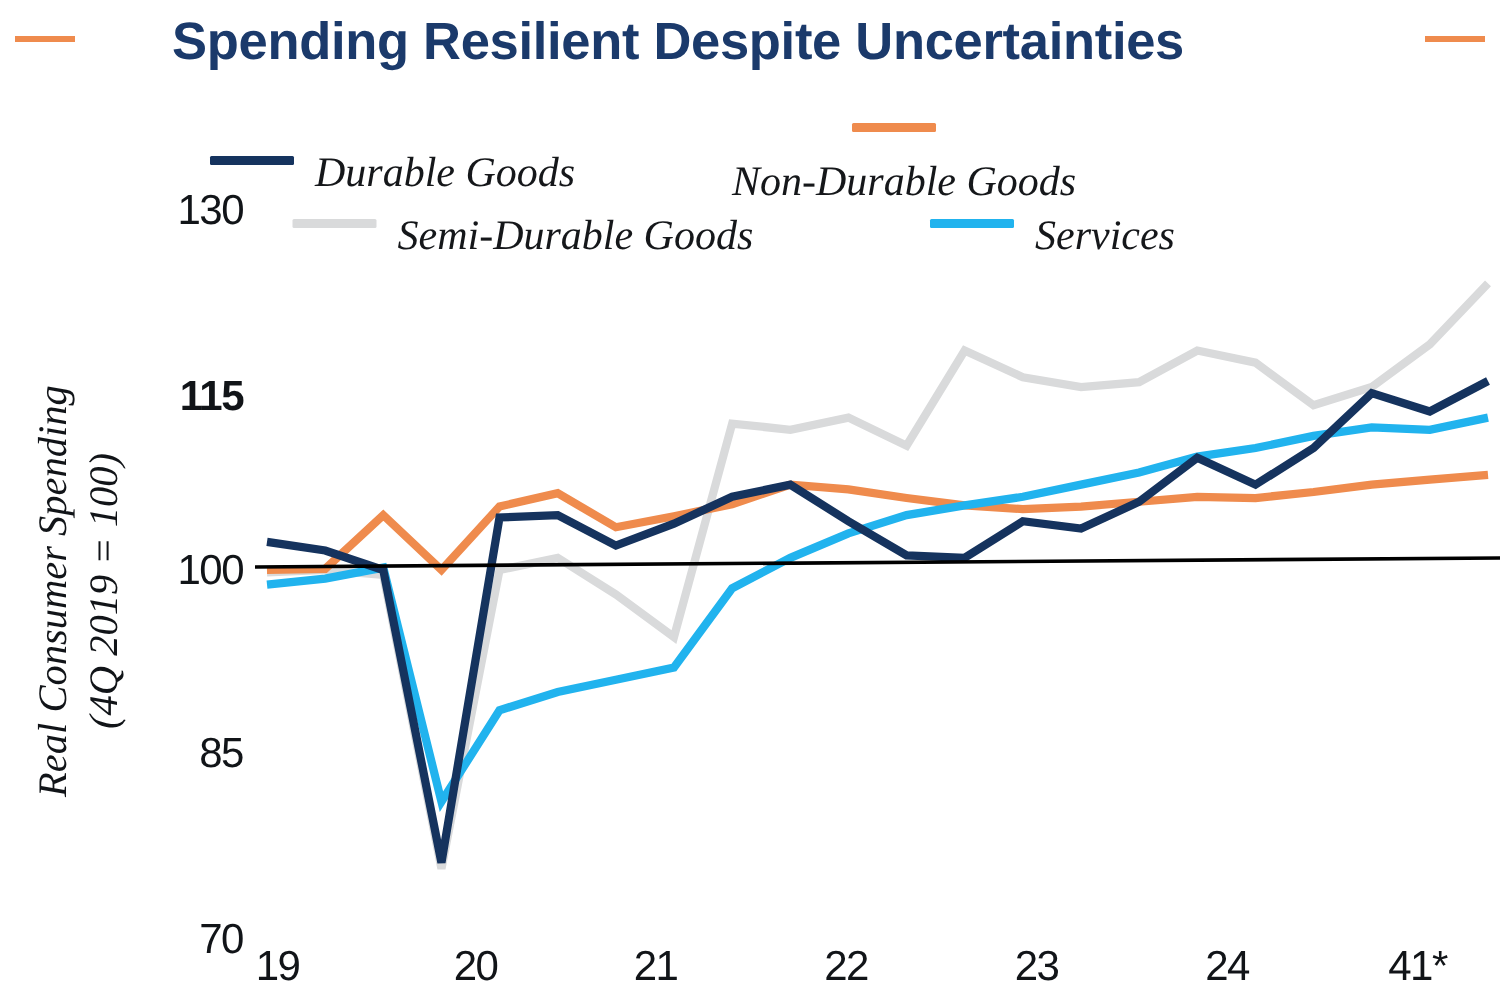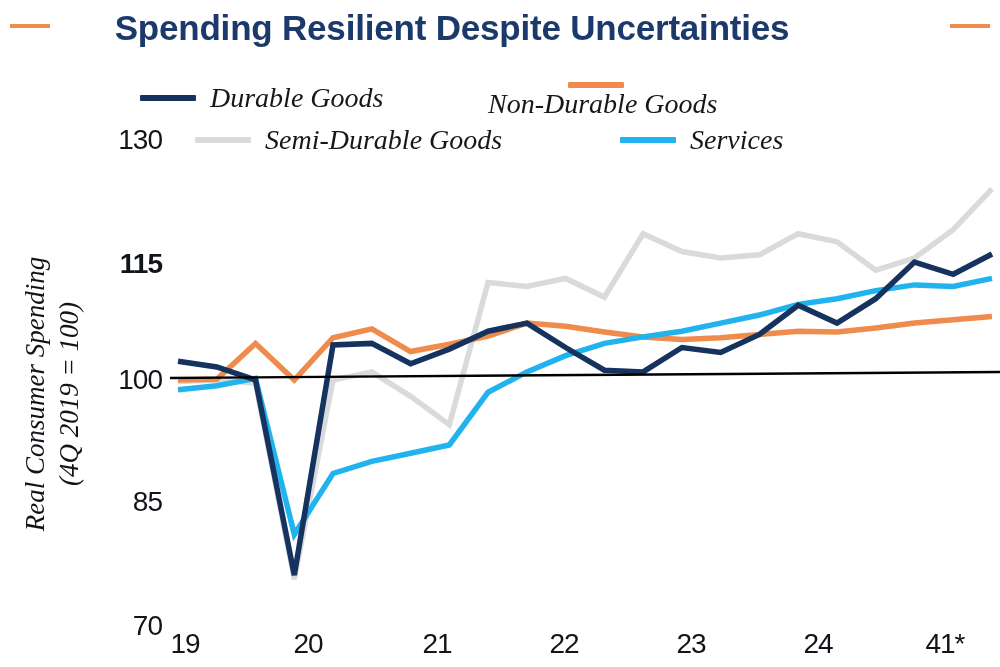--- a/index.html
+++ b/index.html
@@ -64,20 +64,21 @@
     width: 56px;
     height: 6px;
     border-radius: 1px;
     margin-right: 14px;
   }
   .legend-label {
     font-family: "Liberation Serif", serif;
     font-style: italic;
     font-size: 28px;
     color: #15171a;
+    margin-top: 18px;
   }
   #legend-item-durable      { left: 20px;  top: 4px; }
   #legend-item-nondurable   { left: 368px; top: 4px; flex-direction: column; }
   #legend-item-semidurable  { left: 75px;  top: 46px; }
   #legend-item-services     { left: 500px; top: 46px; }
 
   
   #plot {
     position: absolute;
     left: 0; top: 0;
@@ -169,21 +170,21 @@
     <line id="baseline" x1="170" y1="378" x2="1000" y2="372" stroke="#000000" stroke-width="2.4"></line>
   </svg>
 
   <div class="y-tick" style="left:100px; top:124px;">130</div>
   <div class="y-tick" style="left:100px; top:248px;font-weight:bold;">115</div>
   <div class="y-tick" style="left:100px; top:364px;">100</div>
   <div class="y-tick" style="left:100px; top:486px;">85</div>
   <div class="y-tick" style="left:100px; top:610px;">70</div>
 
   <div class="x-tick" style="left:150px;">19</div>
-  <div class="x-tick" style="left:273px;">20</div>
+  <div class="x-tick" style="left:282px;">20</div>
   <div class="x-tick" style="left:402px;">21</div>
   <div class="x-tick" style="left:529px;">22</div>
   <div class="x-tick" style="left:656px;">23</div>
   <div class="x-tick" style="left:783px;">24</div>
   <div class="x-tick" style="left:910px;">41*</div>
 
   <div id="y-axis-title">
     <span>Real Consumer Spending</span><br>
     <span>(4Q 2019 = 100)</span>
   </div>

